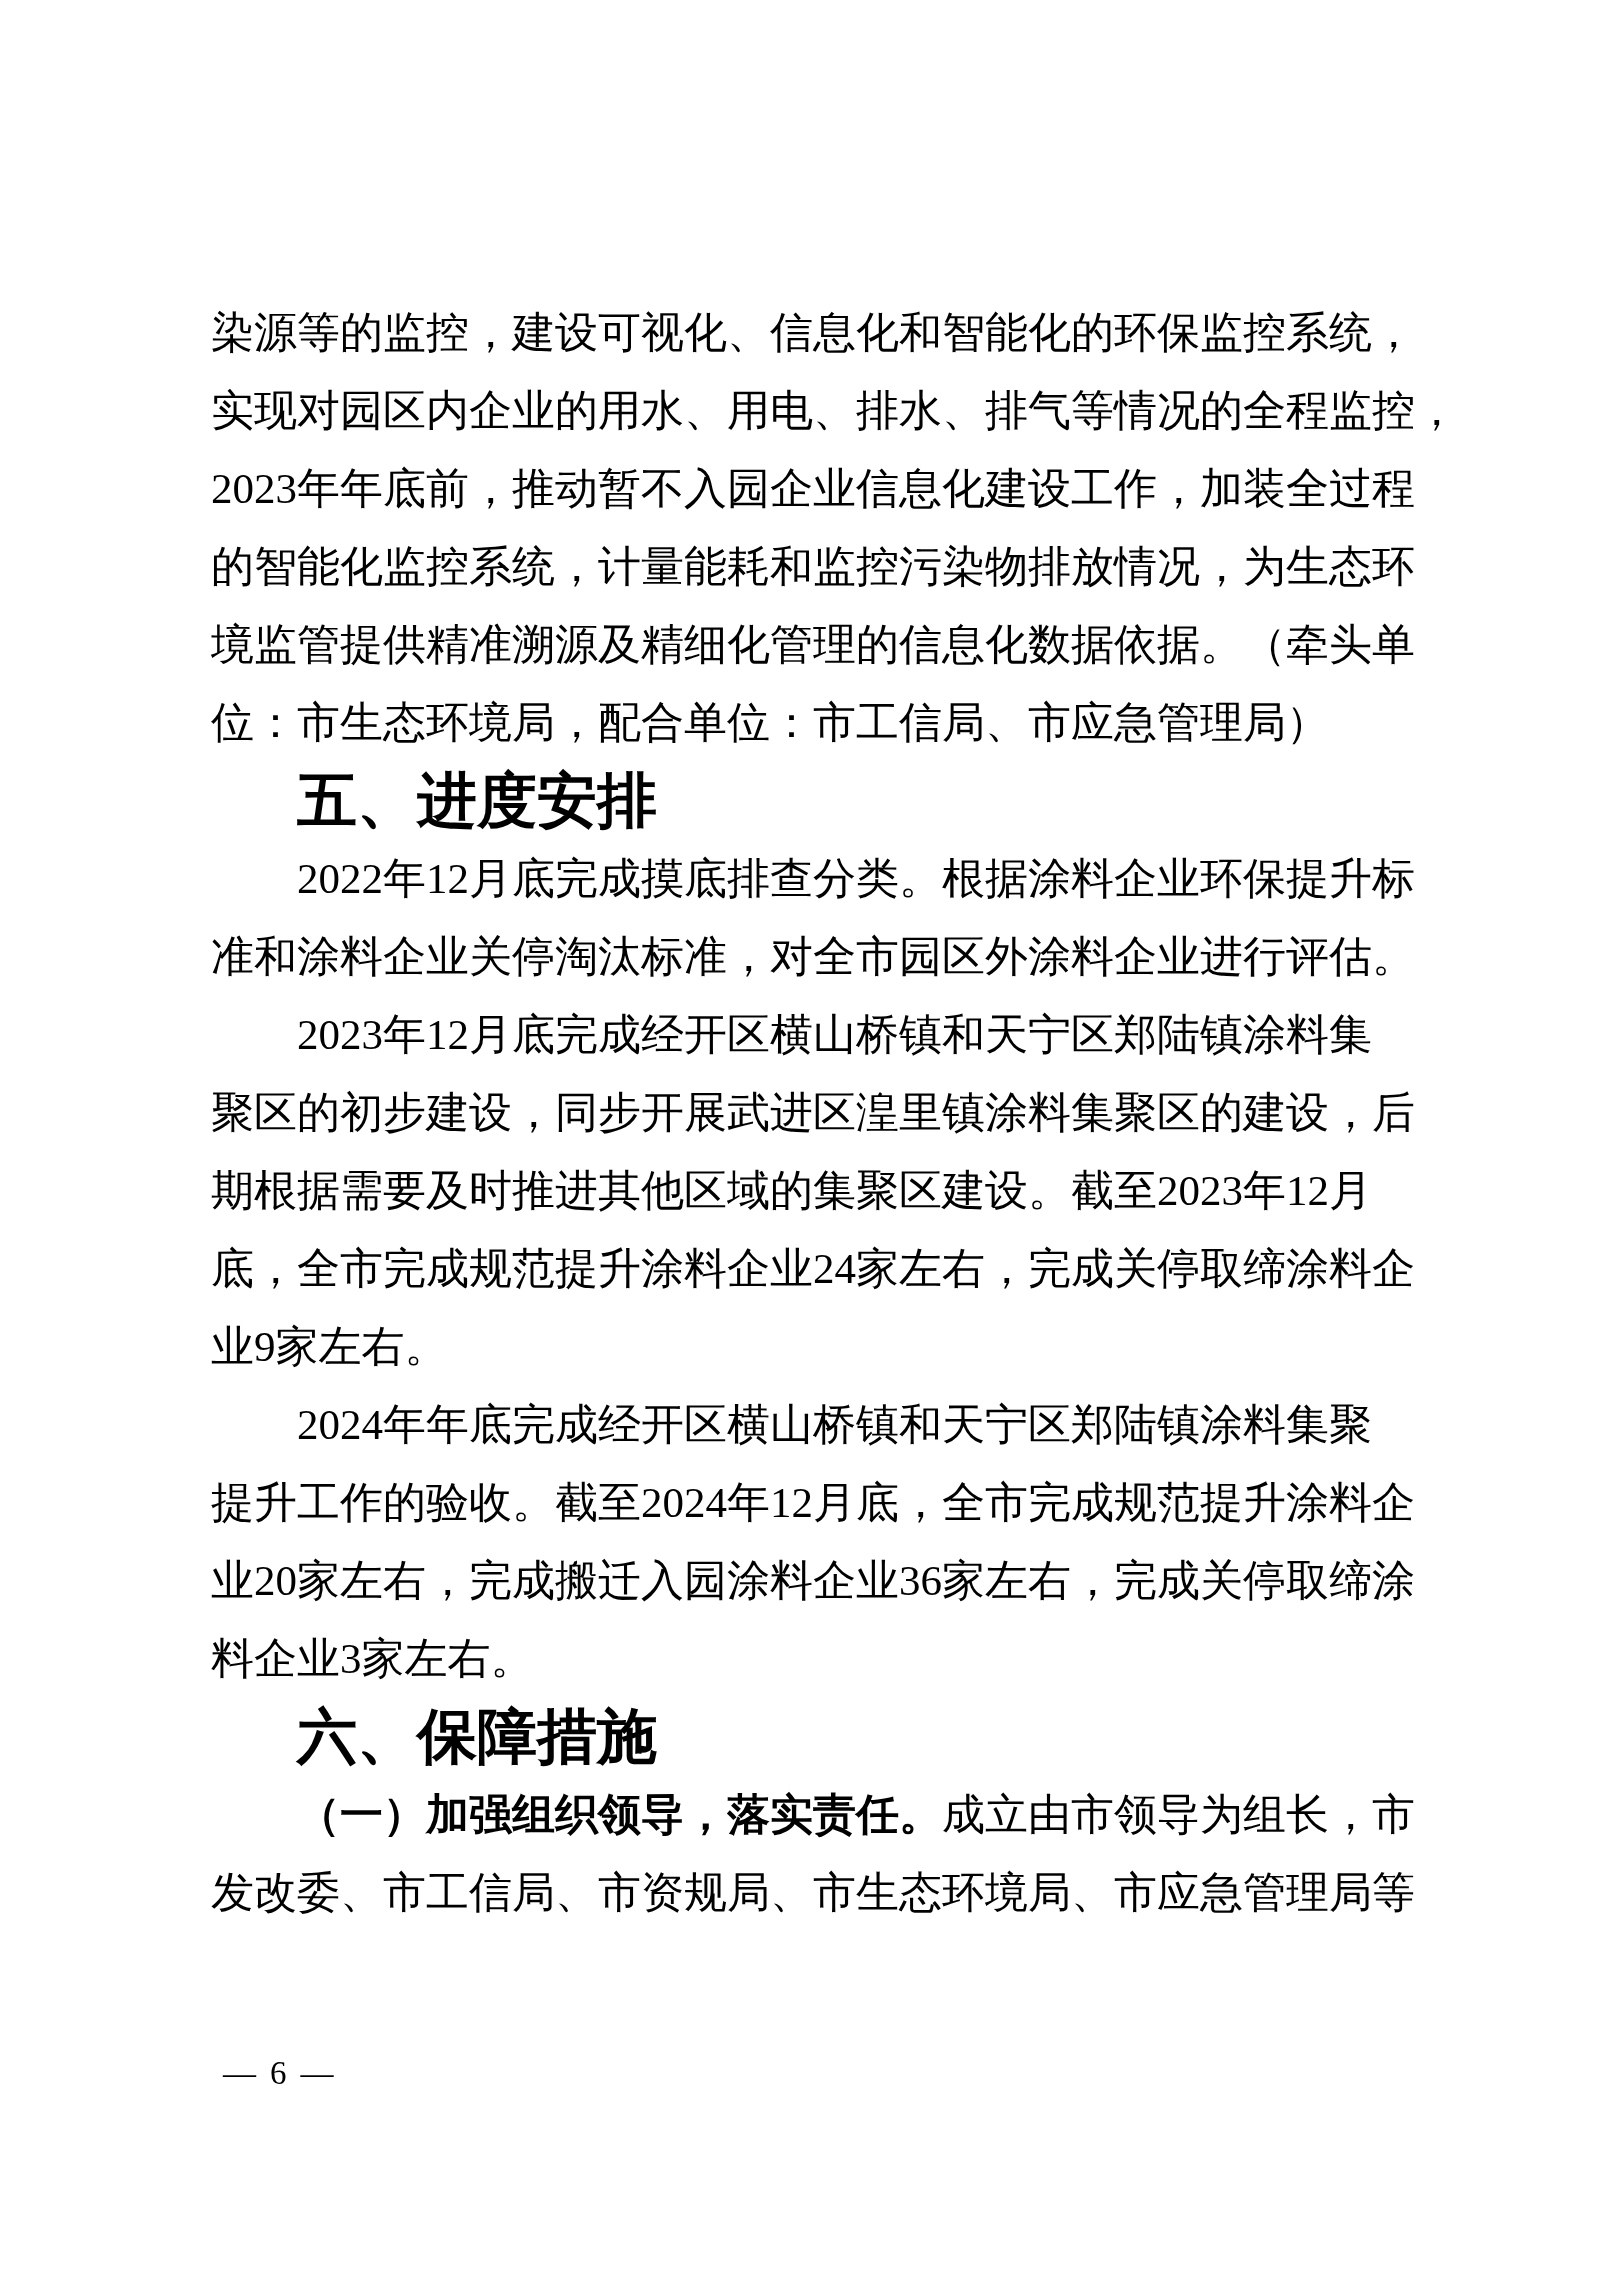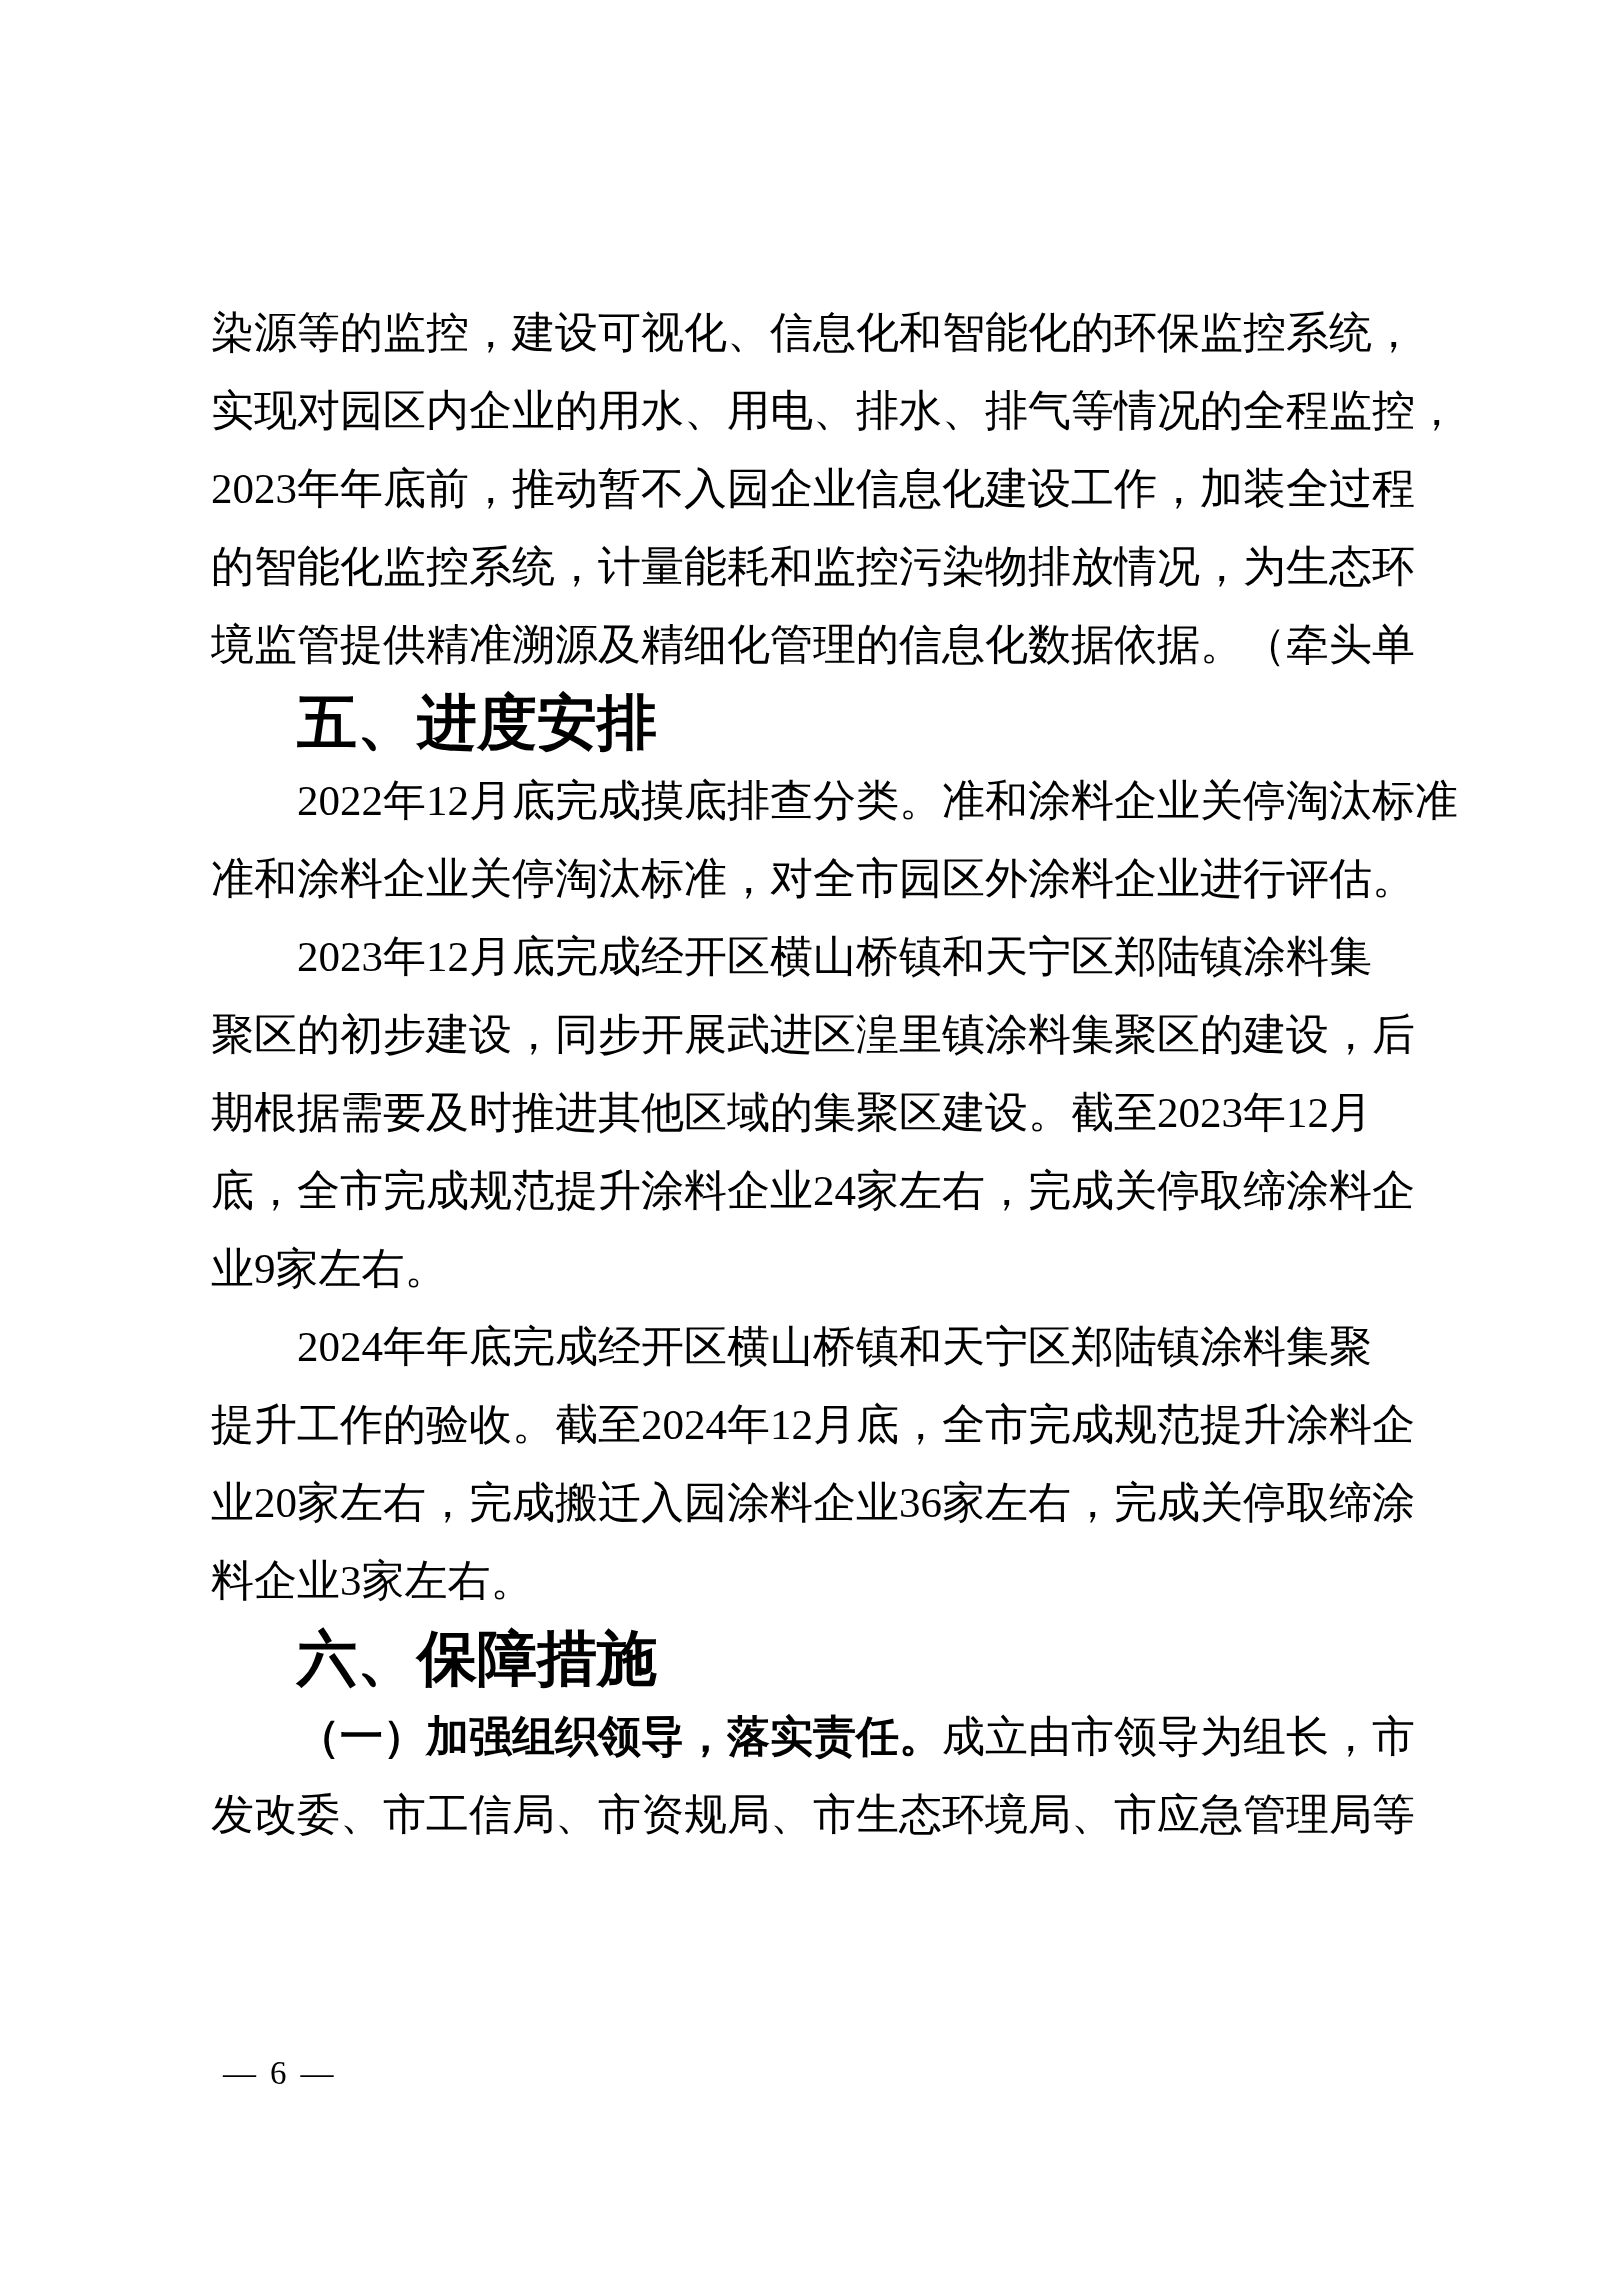--- a/index.html
+++ b/index.html
@@ -57,24 +57,25 @@
 <body>
 
 <div class="page">
   <div class="content">
 
     <div class="line">染源等的监控，建设可视化、信息化和智能化的环保监控系统，</div>
     <div class="line">实现对园区内企业的用水、用电、排水、排气等情况的全程监控，</div>
     <div class="line">2023年年底前，推动暂不入园企业信息化建设工作，加装全过程</div>
     <div class="line">的智能化监控系统，计量能耗和监控污染物排放情况，为生态环</div>
     <div class="line">境监管提供精准溯源及精细化管理的信息化数据依据。（牵头单</div>
+    <div class="line">位：市生态环境局，配合单位：市工信局、市应急管理局）</div>
 
     <div class="line indent h">五、进度安排</div>
 
-    <div class="line indent">2022年12月底完成摸底排查分类。准和涂料企业关停淘汰标准</div>
+    <div class="line indent">2022年12月底完成摸底排查分类。根据涂料企业环保提升标</div>
     <div class="line">准和涂料企业关停淘汰标准，对全市园区外涂料企业进行评估。</div>
 
     <div class="line indent">2023年12月底完成经开区横山桥镇和天宁区郑陆镇涂料集</div>
     <div class="line">聚区的初步建设，同步开展武进区湟里镇涂料集聚区的建设，后</div>
     <div class="line">期根据需要及时推进其他区域的集聚区建设。截至2023年12月</div>
     <div class="line">底，全市完成规范提升涂料企业24家左右，完成关停取缔涂料企</div>
     <div class="line">业9家左右。</div>
 
     <div class="line indent">2024年年底完成经开区横山桥镇和天宁区郑陆镇涂料集聚</div>
     <div class="line">提升工作的验收。截至2024年12月底，全市完成规范提升涂料企</div>

